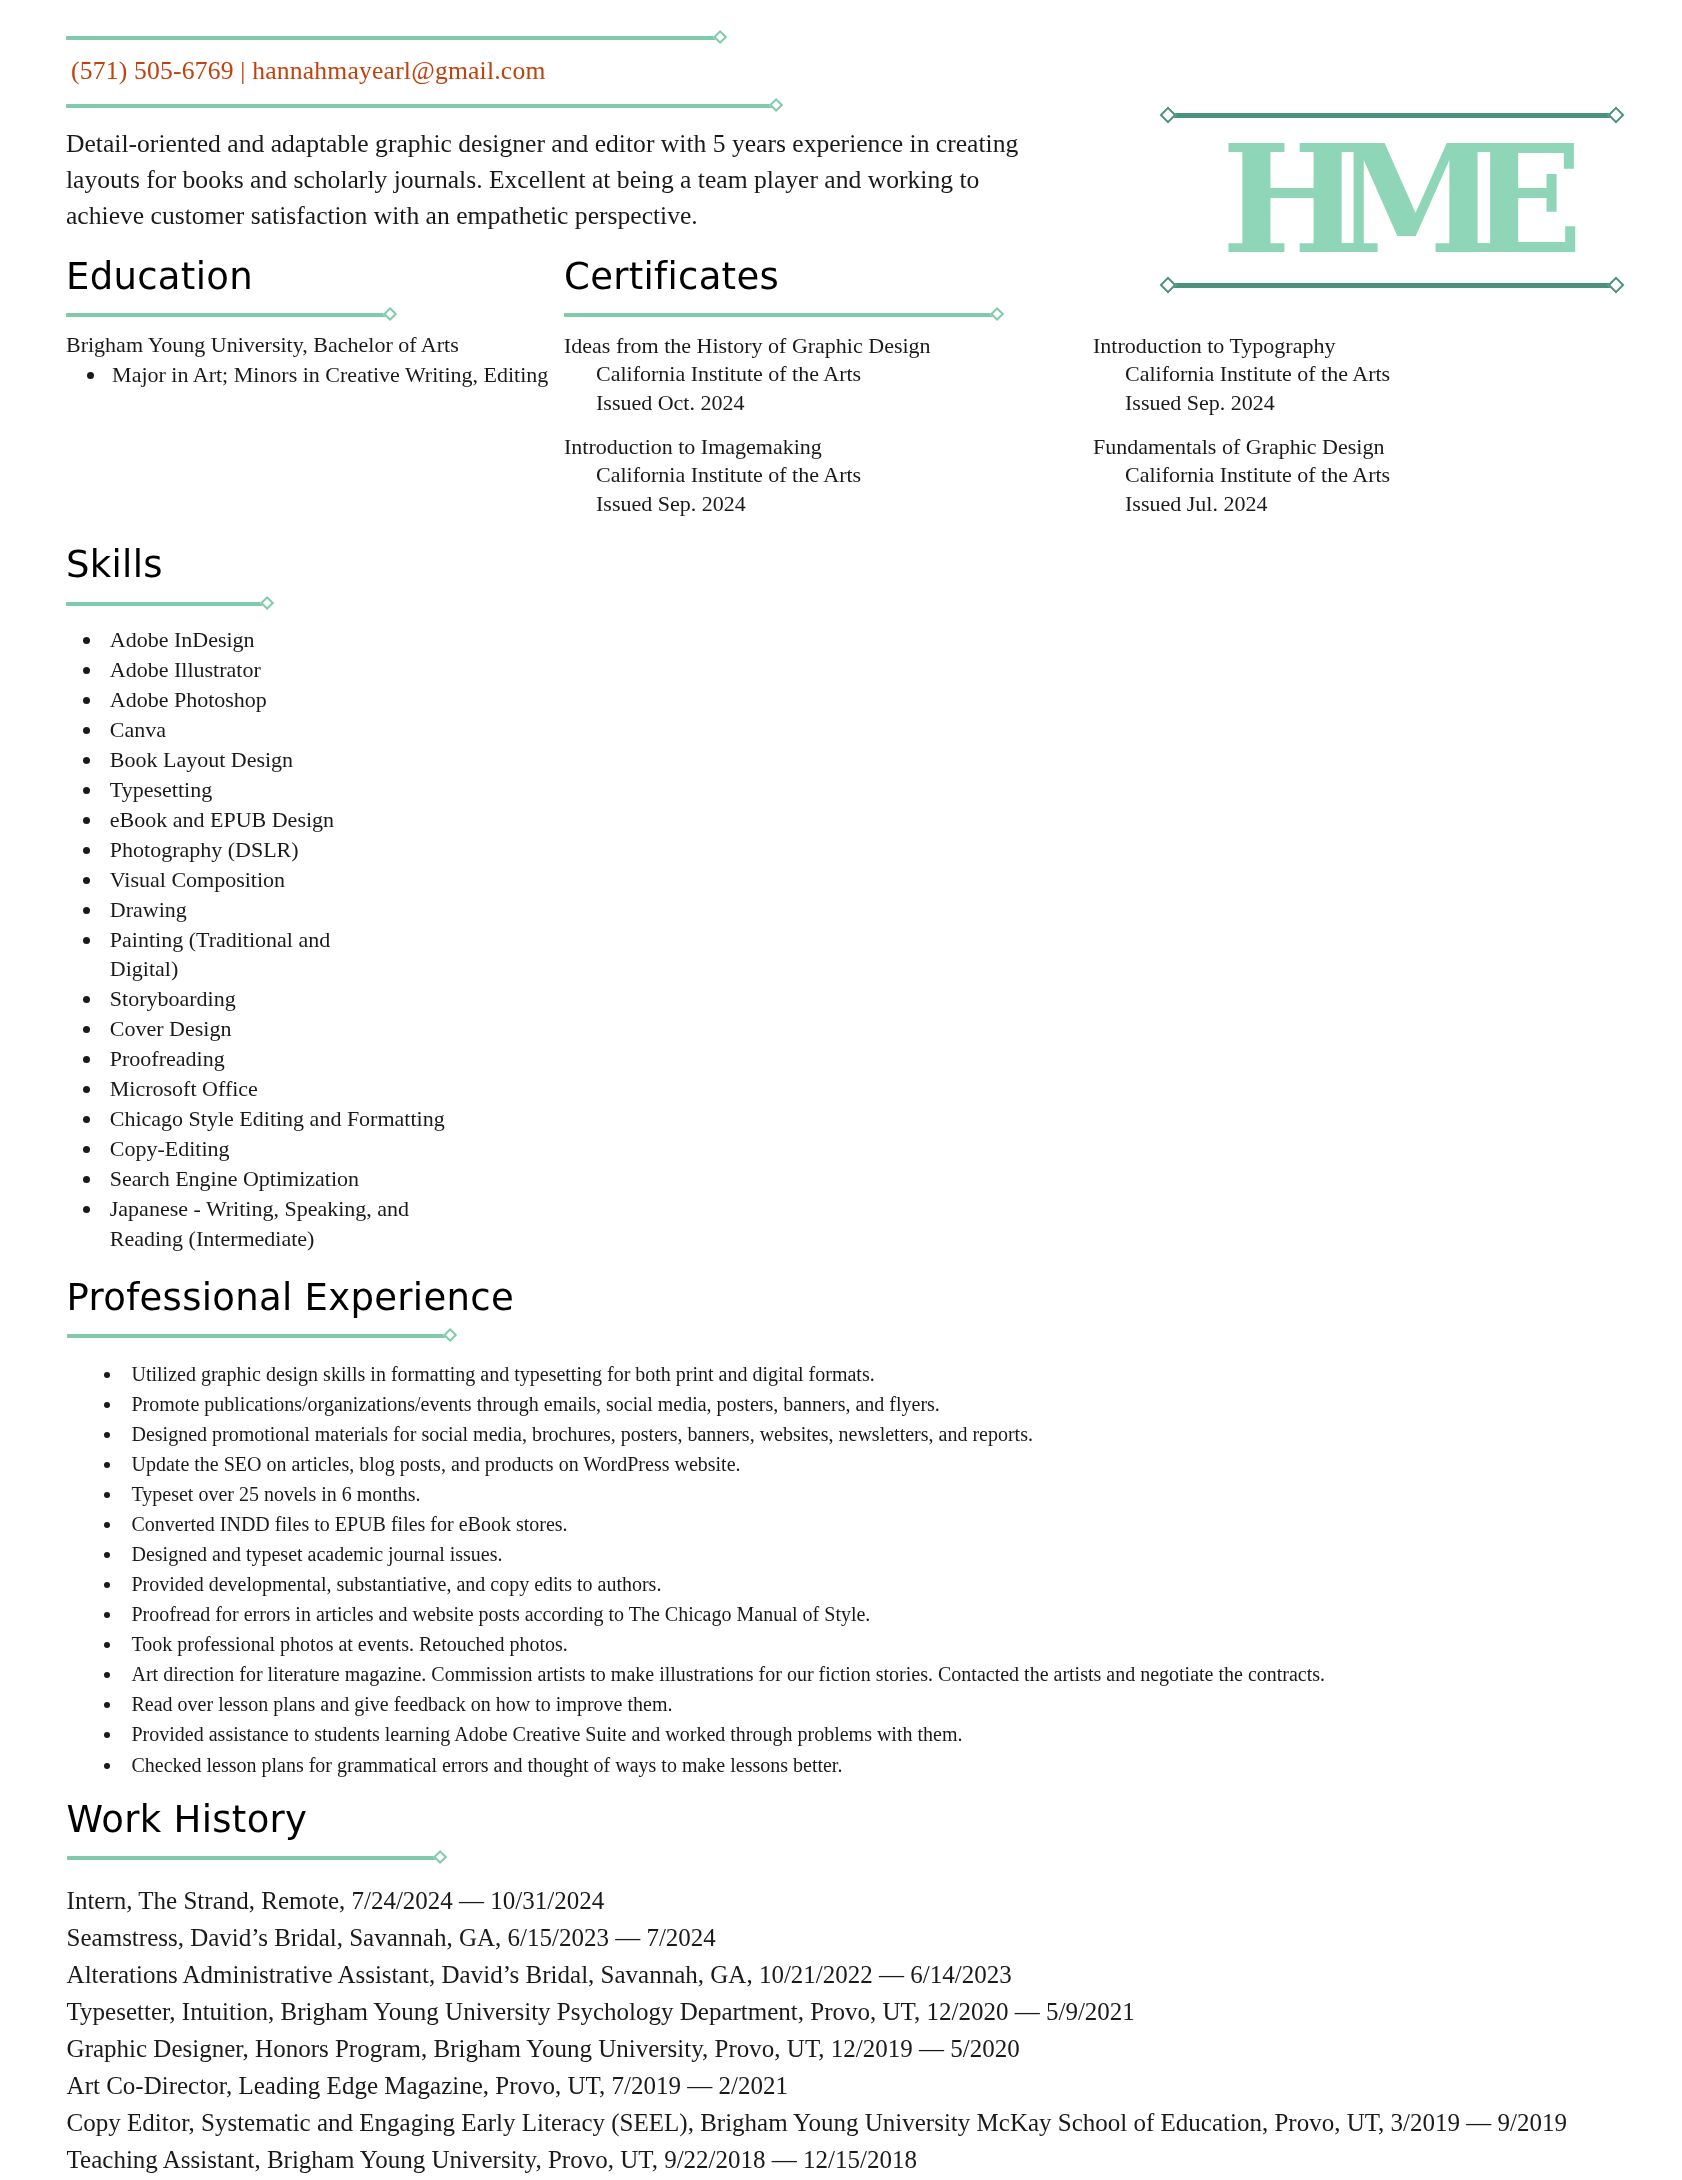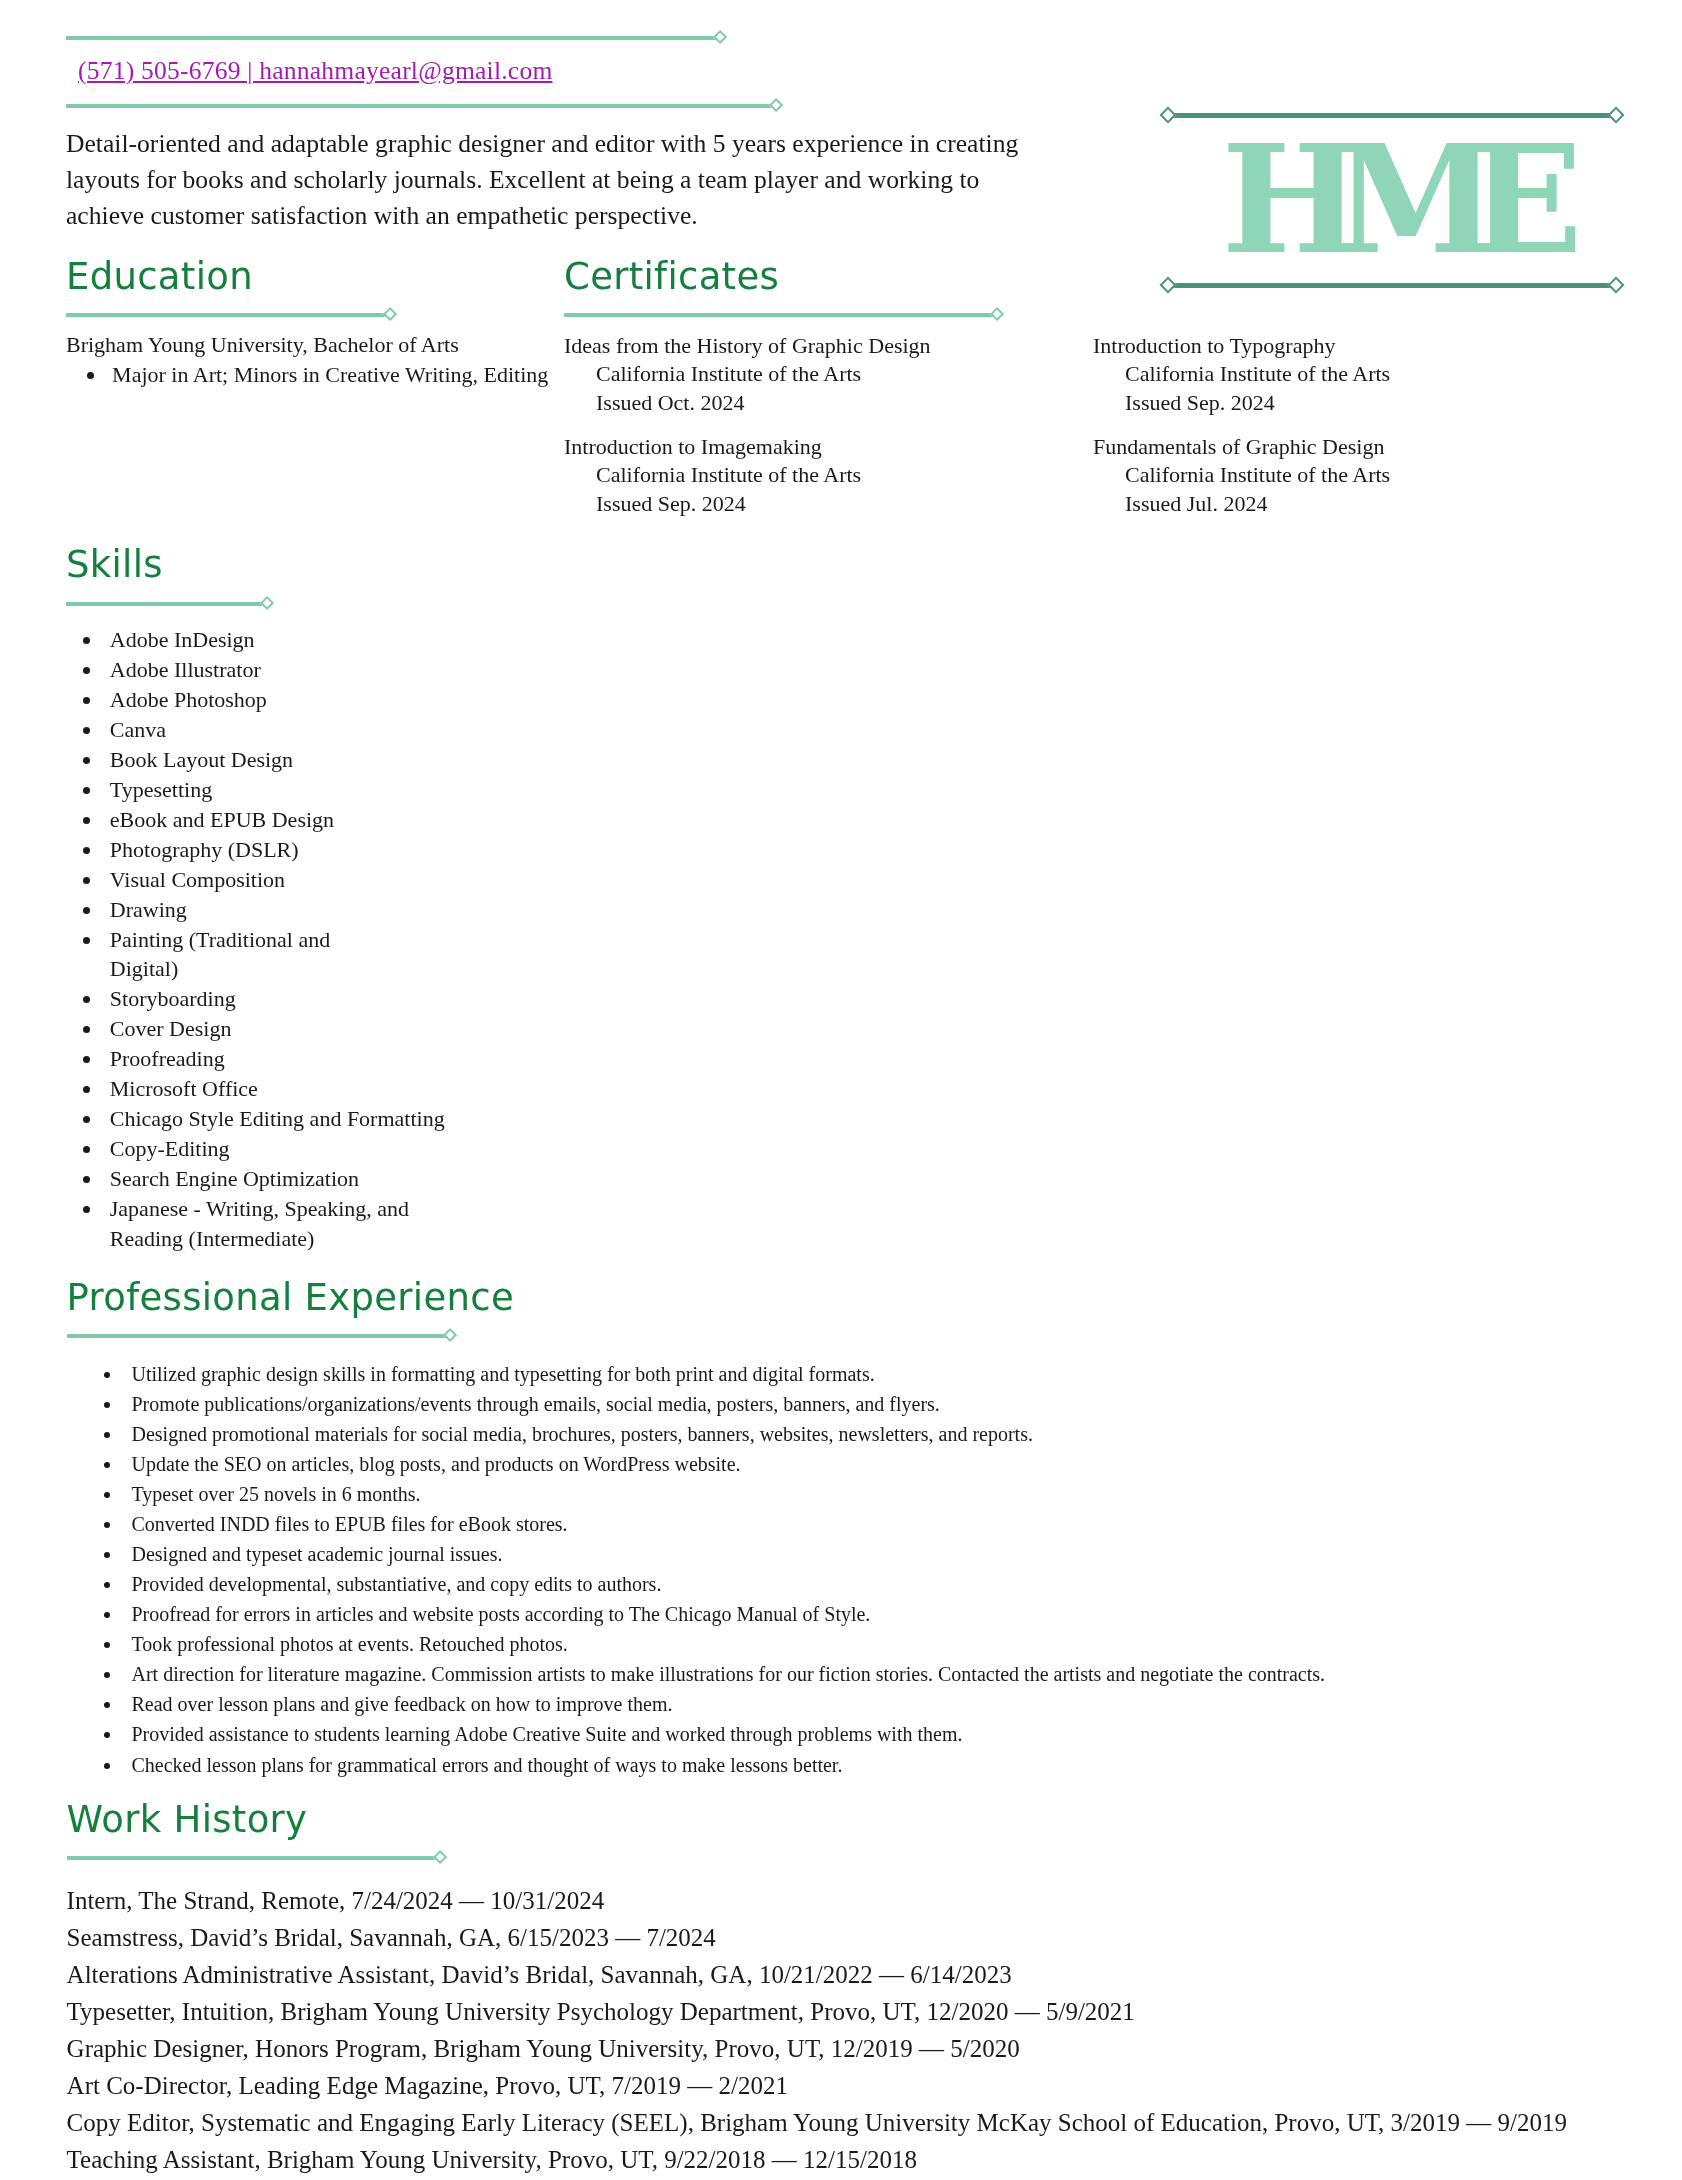--- a/index.html
+++ b/index.html
@@ -63,24 +63,23 @@
     height: 10.2px;
     background: #ffffff;
     border: 2.6px solid #7fcaa9;
     transform: rotate(45deg);
     box-sizing: border-box;
   }
 
   .contact {
     font-size: 25.6px;
     line-height: 1.25;
-    margin: 12px 0 0 12px;
-    color: #a21caf;
+    margin: 12px 0 0 5px;
+    color: #c2410c;
     letter-spacing: 0.2px;
-    text-decoration: underline;
   }
   .summary {
     font-size: 25.6px;
     line-height: 1.42;
     margin: 15.3px 0 0 0;
     width: 954px;
     color: #1a1a1a;
   }
 
   
@@ -127,21 +126,21 @@
     padding: 0 8.5px 0 0;
     height: 158px;
     overflow: hidden;
   }
 
   
   .sec-h {
     font-family: "DejaVu Sans", "Liberation Sans", sans-serif;
     font-size: 37px;
     line-height: 1.06;
-    color: #15803d;
+    color: #000000;
     margin: 0;
     padding: 0;
     letter-spacing: 0.3px;
   }
 
   
   .edcert {
     position: relative;
     padding: 22px 60px 0 66px;
     display: flex;

